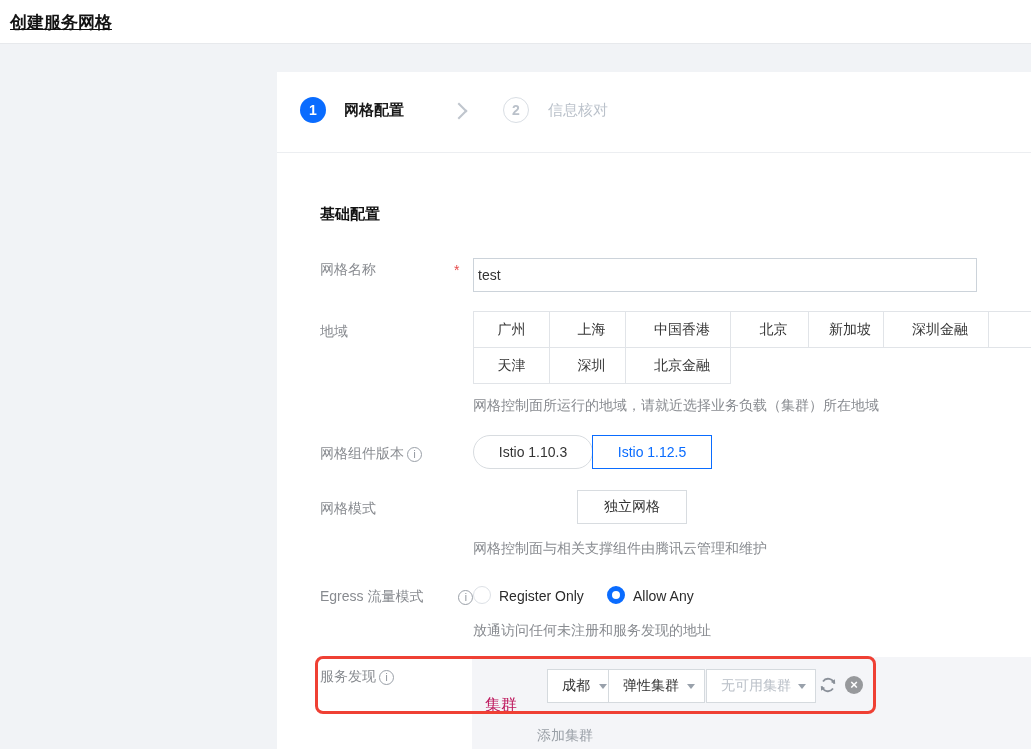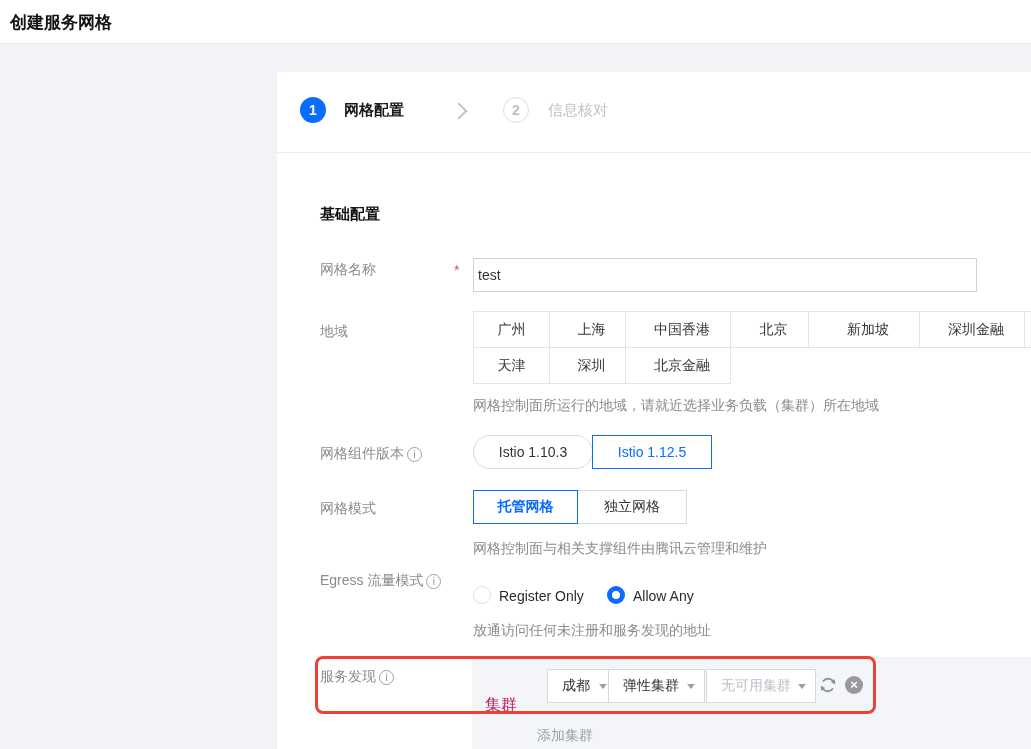--- a/index.html
+++ b/index.html
@@ -1,21 +1,21 @@
 <!DOCTYPE html>
 <html><head>
 <meta charset="utf-8">
 <style>
   html,body{margin:0;padding:0;}
   .page{position:relative;width:1031px;height:749px;overflow:hidden;background:#fff;
         font-family:"Liberation Sans","DejaVu Sans",sans-serif;-webkit-font-smoothing:antialiased;}
 
   
   .top-header{position:absolute;top:0;left:0;width:1031px;height:44px;background:#fff;border-bottom:1px solid #e7e9ec;box-sizing:border-box;}
-  .page-title{position:absolute;left:10px;top:11px;font-size:17px;font-weight:bold;color:#131313;}
+  .page-title{position:absolute;left:10px;top:11px;font-size:17px;font-weight:bold;color:#131313;text-decoration:underline;}
 
   
   .gray-bg{position:absolute;top:44px;left:0;width:1031px;height:705px;background:#f1f3f6;}
 
   
   .card{position:absolute;left:277px;top:72px;width:754px;height:677px;background:#fff;}
 
   
   .stepper{position:absolute;top:0;left:0;width:754px;height:81px;border-bottom:1px solid #eceef1;box-sizing:border-box;}
   .step-circle{position:absolute;width:26px;height:26px;border-radius:50%;box-sizing:border-box;
@@ -84,21 +84,21 @@
 
   
   .red-box{position:absolute;left:38px;top:584px;width:561px;height:58px;box-sizing:border-box;
            border:3px solid #ef4034;border-radius:8px;pointer-events:none;z-index:5;}
 
   
   .lbl-mesh-name{top:189px;}
   .lbl-region{top:251px;}
   .lbl-istio{top:373px;}
   .lbl-mode{top:428px;}
-  .lbl-egress{top:500px;}
+  .lbl-egress{top:516px;gap:32px;}
   .lbl-disc{top:596px;z-index:6;}
 </style>
 </head>
 <body>
 
 <div class="page">
 
   <div class="top-header">
     <div class="page-title">创建服务网格</div>
   </div>
@@ -125,41 +125,40 @@
     <div class="req-mark">*</div>
     <input class="input-mesh" type="text" value="test" style="">
 
     <div class="form-label lbl-region">地域</div>
     <div class="region-grid">
       <div class="region-row">
         <div class="region-cell" style="width:77px">广州</div>
         <div class="region-cell" style="width:77px">上海</div>
         <div class="region-cell" style="width:106px">中国香港</div>
         <div class="region-cell" style="width:79px">北京</div>
-        <div class="region-cell" style="width:112px">新加坡</div>
+        <div class="region-cell" style="width:76px">新加坡</div>
         <div class="region-cell" style="width:106px">深圳金融</div>
         <div class="region-cell" style="width:53px"></div>
       </div>
       <div class="region-row">
         <div class="region-cell" style="width:77px">天津</div>
         <div class="region-cell" style="width:77px">深圳</div>
         <div class="region-cell" style="width:106px">北京金融</div>
       </div>
     </div>
     <div class="helper-text region-helper">网格控制面所运行的地域，请就近选择业务负载（集群）所在地域</div>
 
     <div class="form-label lbl-istio">
       <span>网格组件版本</span>
         <span class="info-icon">i</span>
     </div>
     <div class="opt-btn btn-istio1">Istio 1.10.3</div>
     <div class="opt-btn btn-istio2 selected">Istio 1.12.5</div>
 
     <div class="form-label lbl-mode">网格模式</div>
-    <div class="opt-btn btn-mode1 selected">托管网格</div>
     <div class="opt-btn btn-mode2">独立网格</div>
     <div class="helper-text mode-helper">网格控制面与相关支撑组件由腾讯云管理和维护</div>
 
     <div class="form-label lbl-egress">
       <span>Egress 流量模式</span>
         <span class="info-icon">i</span>
     </div>
     <div class="radio off" style="left:196px;top:514px;"></div>
     <div class="radio-label" style="left:222px;top:516px;">Register Only</div>
     <div class="radio on" style="left:330px;top:514px;"></div>

